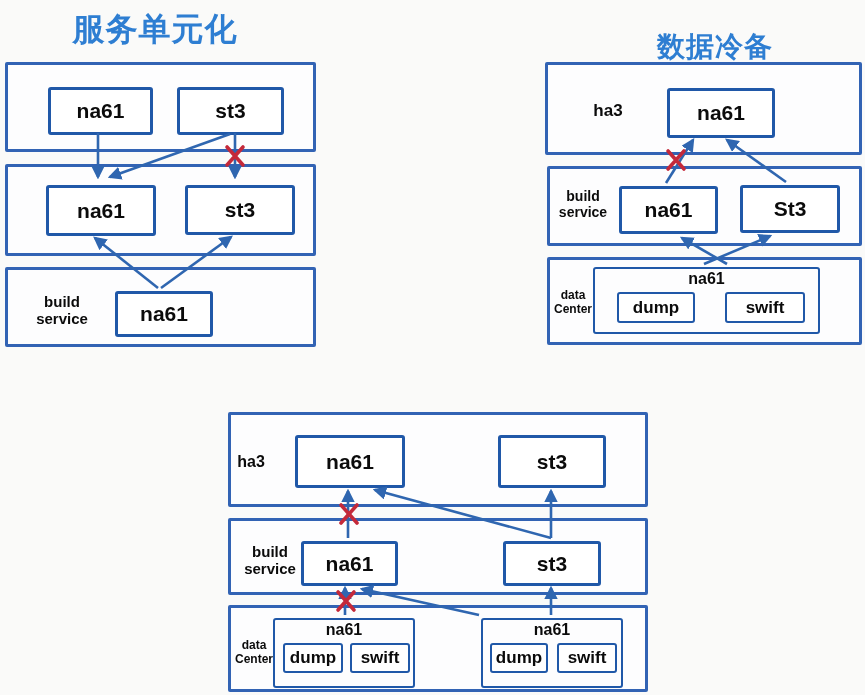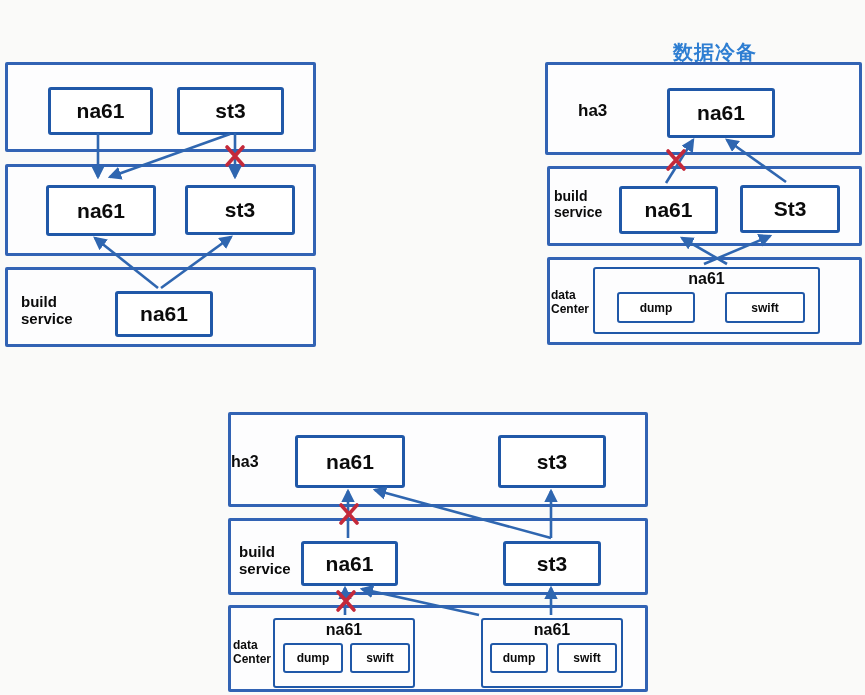--- a/index.html
+++ b/index.html
@@ -18,63 +18,64 @@
   .rowbox {
     position:absolute; border:3px solid var(--c-row, #3263b4);
     background:#fdfdfe; border-radius:2px;
   }
   .node {
     position:absolute; border:3px solid var(--c-node, #2058a8);
     background:#ffffff; border-radius:3px;
     display:flex; align-items:center; justify-content:center;
     font-weight:bold; font-size:21px; color: var(--c-text, #0b0b0b);
   }
-  .node.small { font-size:12px; border-width:2.5px; }
+  .node.small { font-size:17px; border-width:2.5px; }
   .group {
     position:absolute; border:2.5px solid var(--c-node, #2058a8);
     background:#fdfdfe; border-radius:3px;
   }
   .glabel {
     position:absolute; left:0; right:0; top:1px; text-align:center;
     font-weight:bold; font-size:16px;
   }
-  .sidelabel { position:absolute; font-weight:bold; }
+  .sidelabel { position:absolute; text-align:center; font-weight:bold; }
   .sidelabel.big { font-size:17px; }
   .sidelabel.mid { font-size:15px; line-height:1.12; }
   .sidelabel.sm  { font-size:12px; line-height:1.2; }
   .overlay { position:absolute; left:0; top:0; width:865px; height:695px; pointer-events:none; }
   .arrow { stroke: var(--c-arrow, #2f66b0); stroke-width:2.6; fill:none; }
   .ahead { fill: var(--c-arrow, #2f66b0); }
   .xmark { stroke: var(--c-x, #c4293a); stroke-width:3.6; stroke-linecap:round; fill:none; }
 </style>
 </head>
 <body>
 
 <div class="canvas">
 
+  <div class="dtitle" style="left:40px;top:8px;width:230px">服务单元化</div>
 
   <div class="rowbox" style="left:5px;top:62px;width:311px;height:90px">
     <div class="node" style="left:40px;top:22px;width:105px;height:48px">na61</div>
     <div class="node" style="left:169px;top:22px;width:107px;height:48px">st3</div>
   </div>
 
   <div class="rowbox" style="left:5px;top:164px;width:311px;height:92px">
     <div class="node" style="left:38px;top:18px;width:110px;height:51px">na61</div>
     <div class="node" style="left:177px;top:18px;width:110px;height:50px">st3</div>
   </div>
 
   <div class="rowbox" style="left:5px;top:267px;width:311px;height:80px">
     <div class="sidelabel mid" style="left:13px;top:24px;width:82px">
       <div>build</div>
       <div>service</div>
     </div>
     <div class="node" style="left:107px;top:21px;width:98px;height:46px">na61</div>
   </div>
 
-  <div class="dtitle" style="left:600px;top:39px;width:230px;font-size:20px">数据冷备</div>
+  <div class="dtitle" style="left:600px;top:28px;width:230px;font-size:28px">数据冷备</div>
 
   <div class="rowbox" style="left:545px;top:62px;width:317px;height:93px">
     <div class="sidelabel big" style="left:30px;top:36px;width:60px">ha3</div>
     <div class="node" style="left:119px;top:23px;width:108px;height:50px">na61</div>
   </div>
 
   <div class="rowbox" style="left:547px;top:166px;width:315px;height:80px">
     <div class="sidelabel mid" style="left:4px;top:20px;width:58px;font-size:14px">
       <div>build</div>
       <div>service</div>

